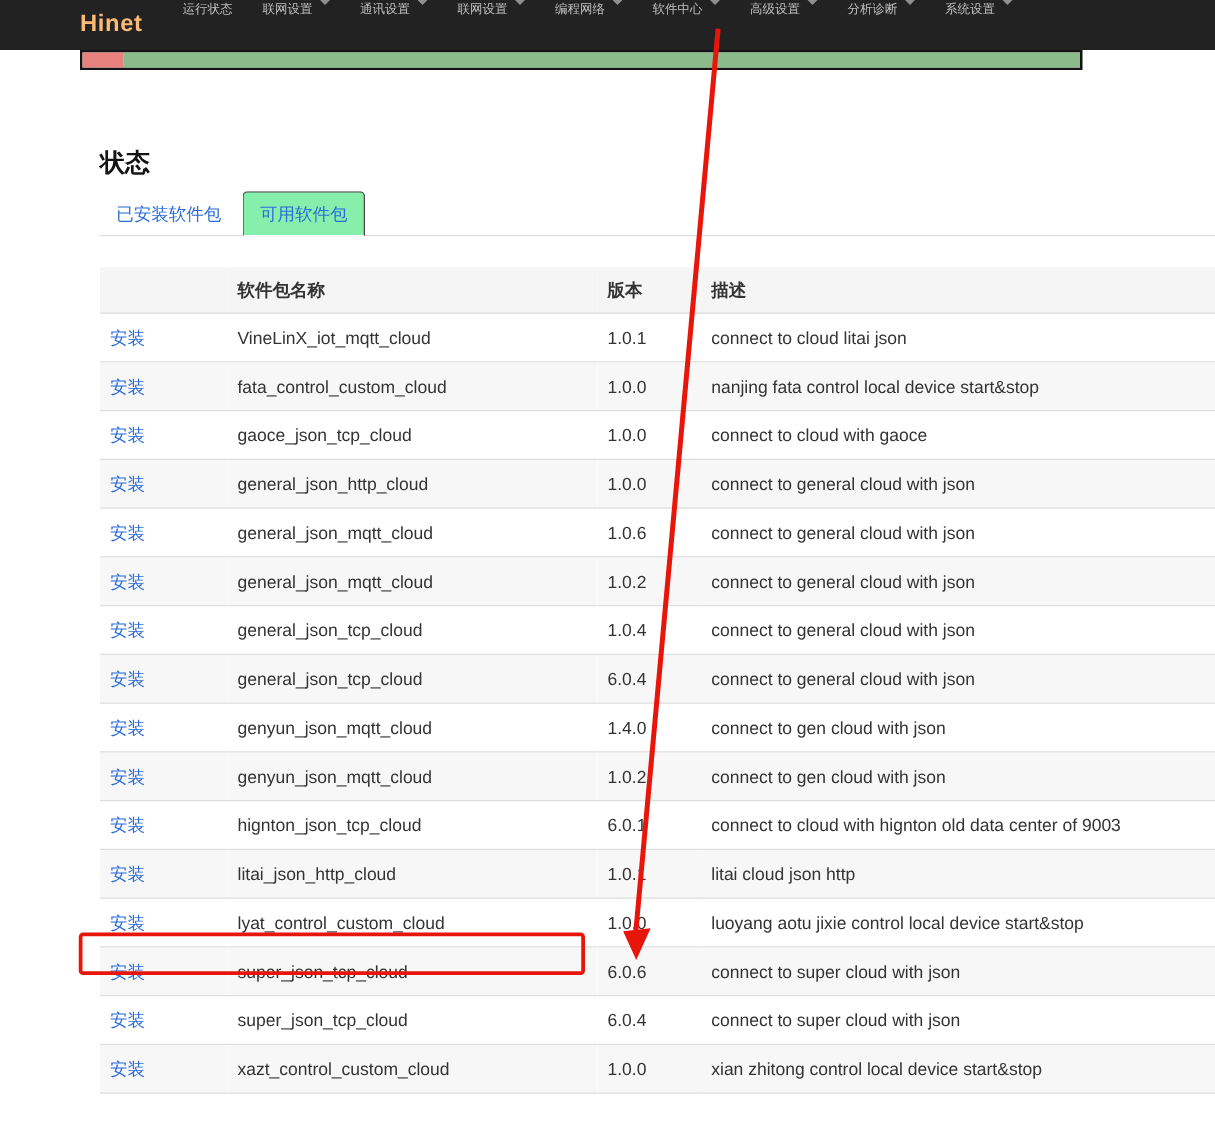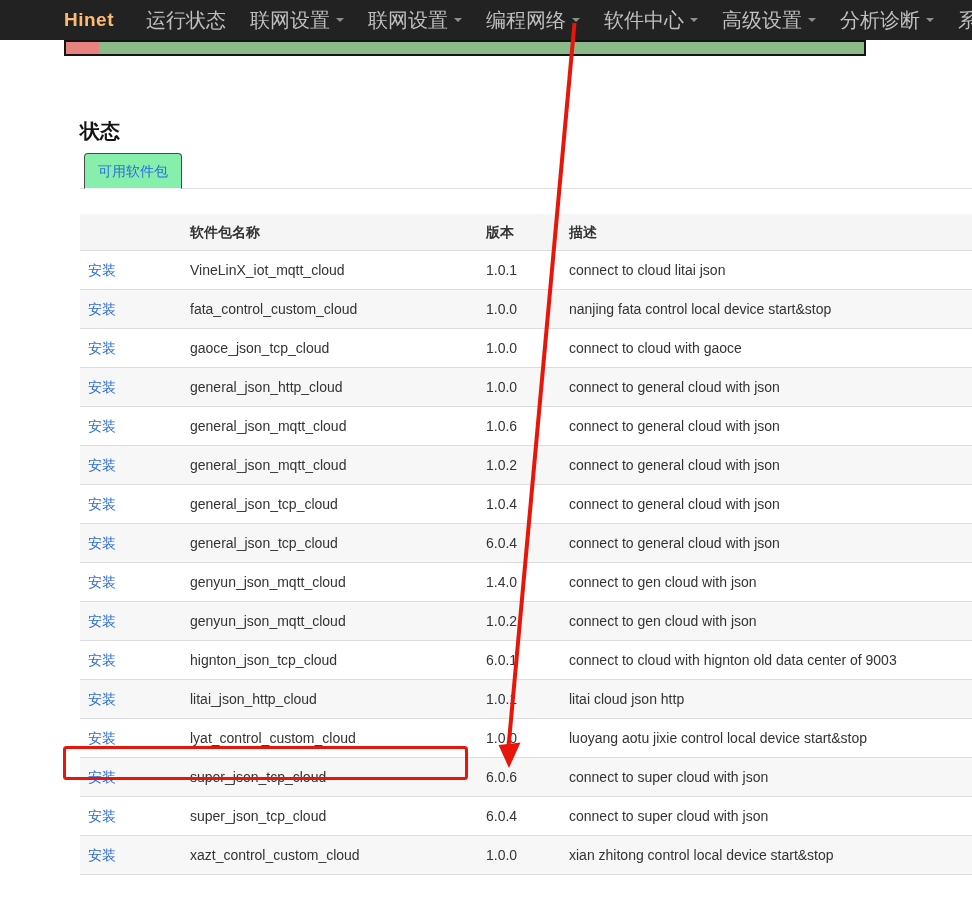--- a/index.html
+++ b/index.html
@@ -6,22 +6,22 @@
   * { box-sizing:border-box; }
   body { margin:0; background:#fff; }
   .page { position:relative; width:972px; height:903px; overflow:hidden; background:#fff;
           font-family:"Liberation Sans","DejaVu Sans",sans-serif; }
 
   
   .navbar { position:absolute; top:0; left:0; width:972px; height:40px; background:var(--nav-bg);
             display:flex; align-items:center; padding-left:64px; }
   .brand { color:#fdba74; font-size:19px; font-weight:bold; margin-right:20px; letter-spacing:0.5px; }
   .nav-items { display:flex; align-items:center; height:100%; }
-  .nav-item { color:#bfbfbf; font-size:20px; padding:0 12px; height:100%; display:flex;
-              align-items:center; gap:6px; cursor:pointer; white-space:nowrap; }
+  .nav-item { color:#bfbfbf; font-size:10px; padding:0 12px; height:100%; display:flex;
+              align-items:flex-start; gap:6px; cursor:pointer; white-space:nowrap; }
   .caret { width:0; height:0; border-left:4px solid transparent; border-right:4px solid transparent;
            border-top:4px solid #8f8f8f; display:inline-block; }
 
   
   .progress-wrap { position:absolute; left:64px; top:40px; width:802px; height:16px;
                    border:2px solid #141414; display:flex; background:#fff; }
   .progress-wrap .seg { height:100%; }
 
   
   .content { position:absolute; left:80px; top:56px; width:898px; }
@@ -53,20 +53,24 @@
     <span class="brand">Hinet</span>
     <div class="nav-items" id="nav-items">
         <div class="nav-item">
           <span>运行状态</span>
         </div>
         <div class="nav-item">
           <span>联网设置</span>
           <span class="caret"></span>
         </div>
         <div class="nav-item">
+          <span>通讯设置</span>
+          <span class="caret"></span>
+        </div>
+        <div class="nav-item">
           <span>联网设置</span>
           <span class="caret"></span>
         </div>
         <div class="nav-item">
           <span>编程网络</span>
           <span class="caret"></span>
         </div>
         <div class="nav-item">
           <span>软件中心</span>
           <span class="caret"></span>
@@ -89,20 +93,21 @@
 
   <div class="progress-wrap" id="progress-bar">
       <div class="seg" style="width: 4.1%; background: rgb(232, 130, 127);"></div>
       <div class="seg" style="width: 95.9%; background: rgb(140, 187, 139);"></div>
     </div>
 
   <div class="content">
     <div class="page-title">状态</div>
 
     <div class="tabs">
+      <span class="tab">已安装软件包</span>
       <span class="tab active">可用软件包</span>
     </div>
 
     <table class="pkg-table">
       <colgroup>
         <col style="width:102px">
           <col style="width:296px">
           <col style="width:83px">
           <col>
       </colgroup>

